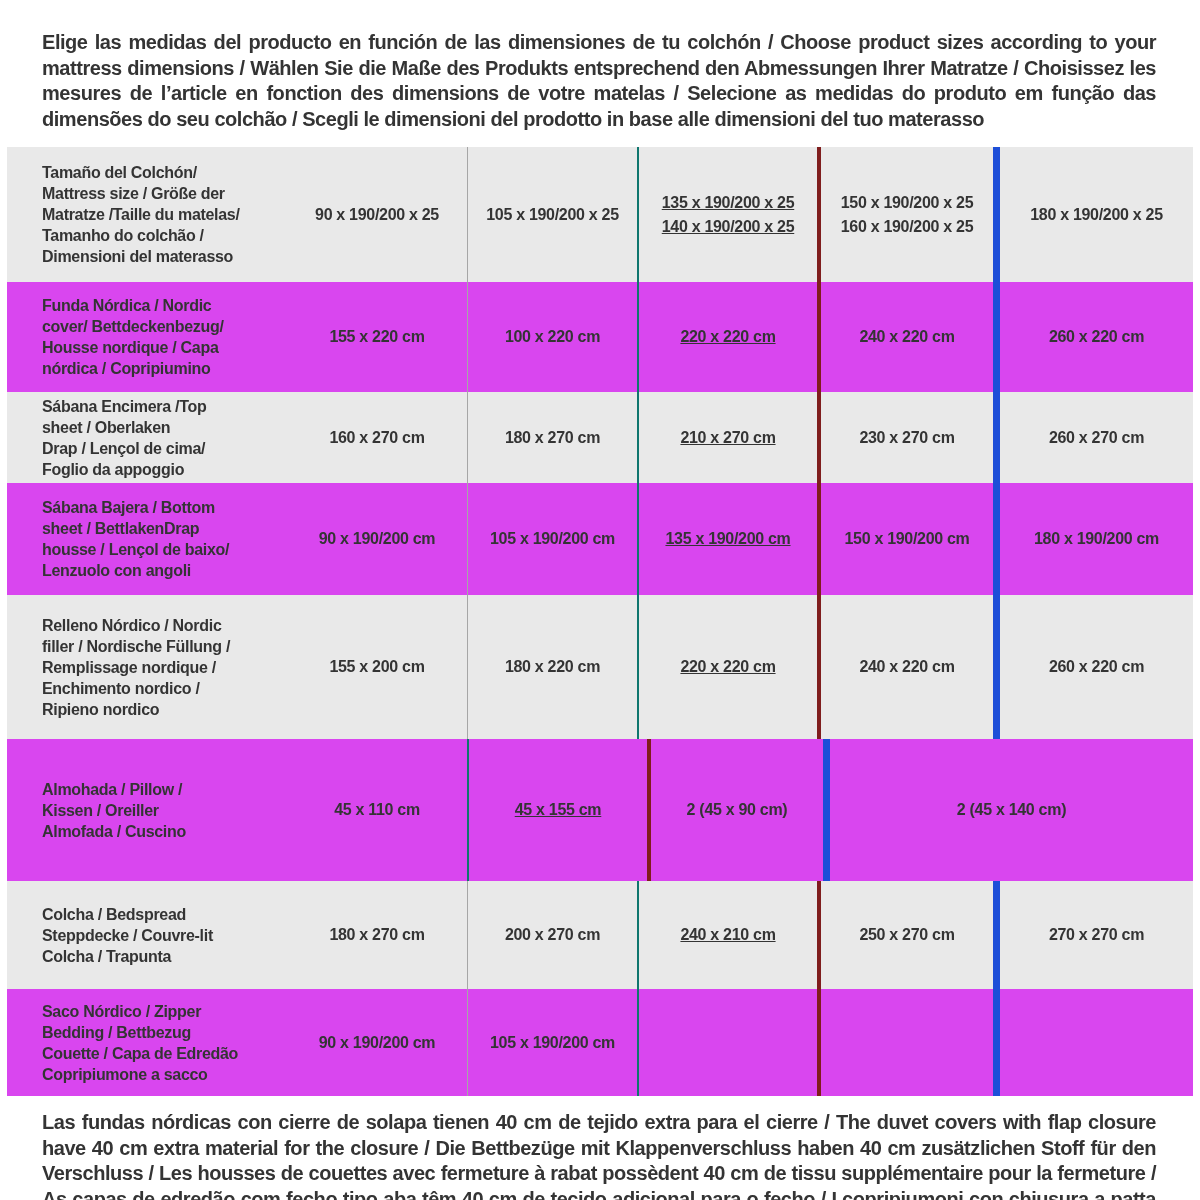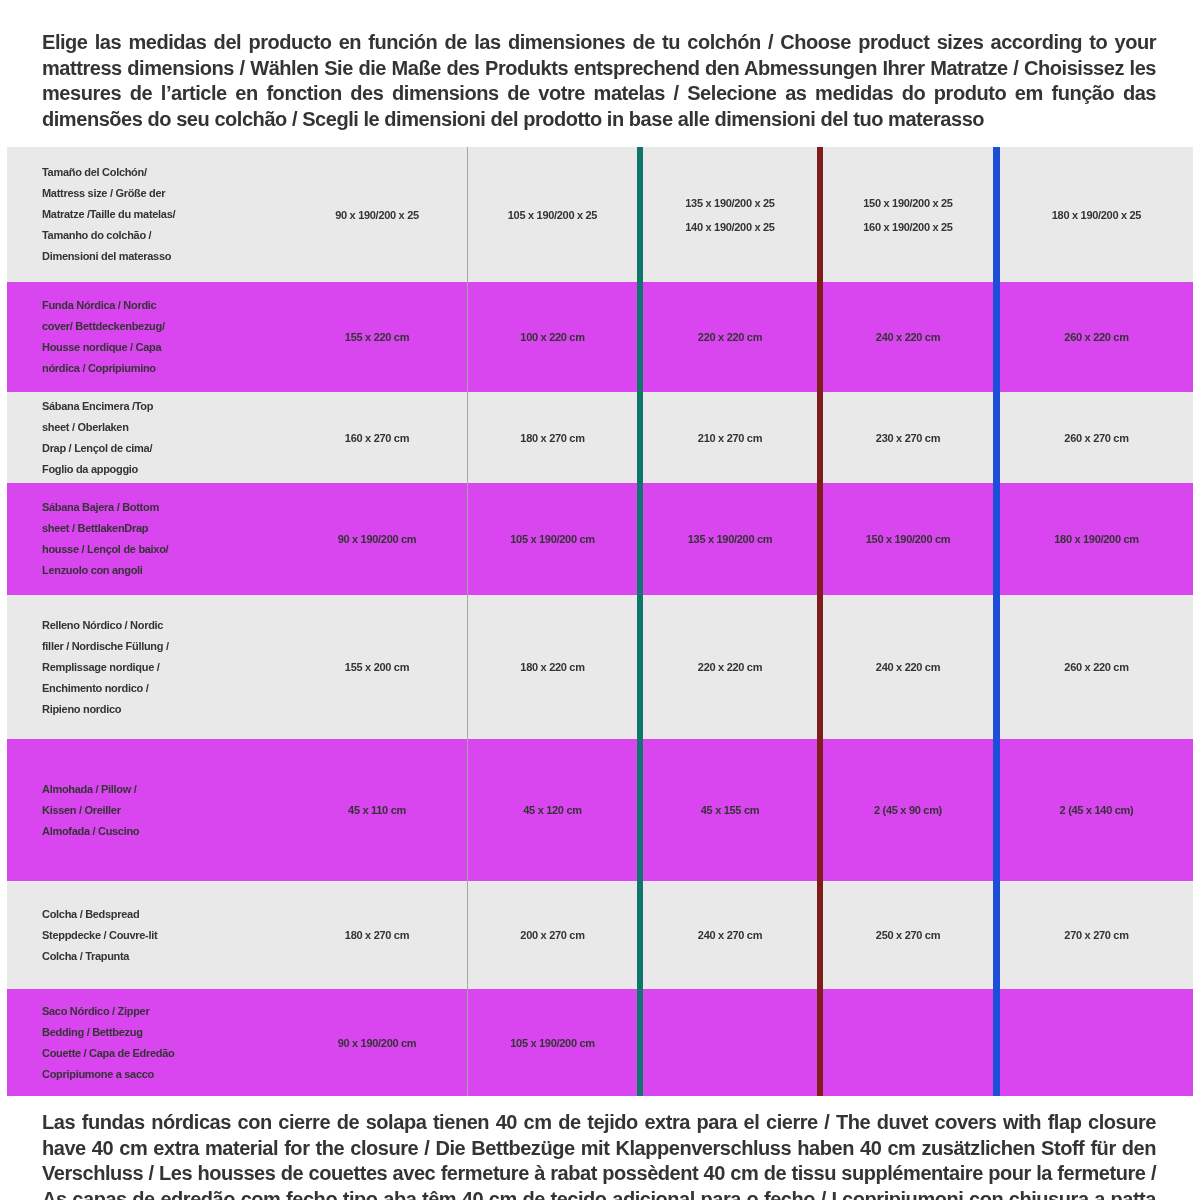--- a/index.html
+++ b/index.html
@@ -31,39 +31,39 @@
     width: 1186px;
   }
   .trow { display: flex; }
   .trow.gray { background: #e9e9e9; }
   .trow.white { background: #d946ef; }
 
   .cell {
     box-sizing: border-box;
     display: flex;
     align-items: center;
-    font-size: 11px;
+    font-size: 16px;
     letter-spacing: -0.3px;
     white-space: pre-line;
   }
   .cell-label {
     flex: 0 0 280px;
     padding-left: 35px;
     line-height: 21px;
     text-align: left;
   }
   .cell-val {
     justify-content: center;
     text-align: center;
     line-height: 24px;
   }
   .v1 { flex: 0 0 180px; }
   .v2 { flex: 0 0 170px; border-left: 1px solid #a6a6a6; }
-  .v3 { flex: 0 0 180px; border-left: 6px solid #0f766e; }
-  .v4 { flex: 0 0 176px; border-left: 6px solid #7f1d1d; }
+  .v3 { flex: 0 0 180px; border-left: 2px solid #0f766e; text-decoration: underline; }
+  .v4 { flex: 0 0 176px; border-left: 4px solid #7f1d1d; }
   .v5 { flex: 1 1 auto;  border-left: 7px solid #1d4ed8; }
 </style>
 </head>
 <body>
 
 <div class="para intro">Elige las medidas del producto en función de las dimensiones de tu colchón / Choose product sizes according to your mattress dimensions / Wählen Sie die Maße des Produkts entsprechend den Abmessungen Ihrer Matratze / Choisissez les mesures de l’article en fonction des dimensions de votre matelas / Selecione as medidas do produto em função das dimensões do seu colchão / Scegli le dimensioni del prodotto in base alle dimensioni del tuo materasso</div>
 
 <div class="size-table">
 
   <div class="trow gray" style="height:135px">
@@ -128,33 +128,32 @@
     <div class="cell cell-val v3">220 x 220 cm</div>
     <div class="cell cell-val v4">240 x 220 cm</div>
     <div class="cell cell-val v5">260 x 220 cm</div>
   </div>
 
   <div class="trow white" style="height:142px">
     <div class="cell cell-label">Almohada  / Pillow /
 Kissen / Oreiller
 Almofada / Cuscino</div>
     <div class="cell cell-val v1">45 x 110 cm</div>
-    <div class="cell cell-val v2">45 x 120 cm</div>
     <div class="cell cell-val v3">45 x 155 cm</div>
     <div class="cell cell-val v4">2 (45 x 90 cm)</div>
     <div class="cell cell-val v5">2 (45 x 140 cm)</div>
   </div>
 
   <div class="trow gray" style="height:108px">
     <div class="cell cell-label">Colcha / Bedspread
 Steppdecke / Couvre-lit
 Colcha / Trapunta</div>
     <div class="cell cell-val v1">180 x 270 cm</div>
     <div class="cell cell-val v2">200 x 270 cm</div>
-    <div class="cell cell-val v3">240 x 270 cm</div>
+    <div class="cell cell-val v3">240 x 210 cm</div>
     <div class="cell cell-val v4">250 x 270 cm</div>
     <div class="cell cell-val v5">270 x 270 cm</div>
   </div>
 
   <div class="trow white" style="height:107px">
     <div class="cell cell-label">Saco Nórdico / Zipper
 Bedding / Bettbezug
 Couette  / Capa de Edredão
 Copripiumone a sacco</div>
     <div class="cell cell-val v1">90 x 190/200 cm</div>

